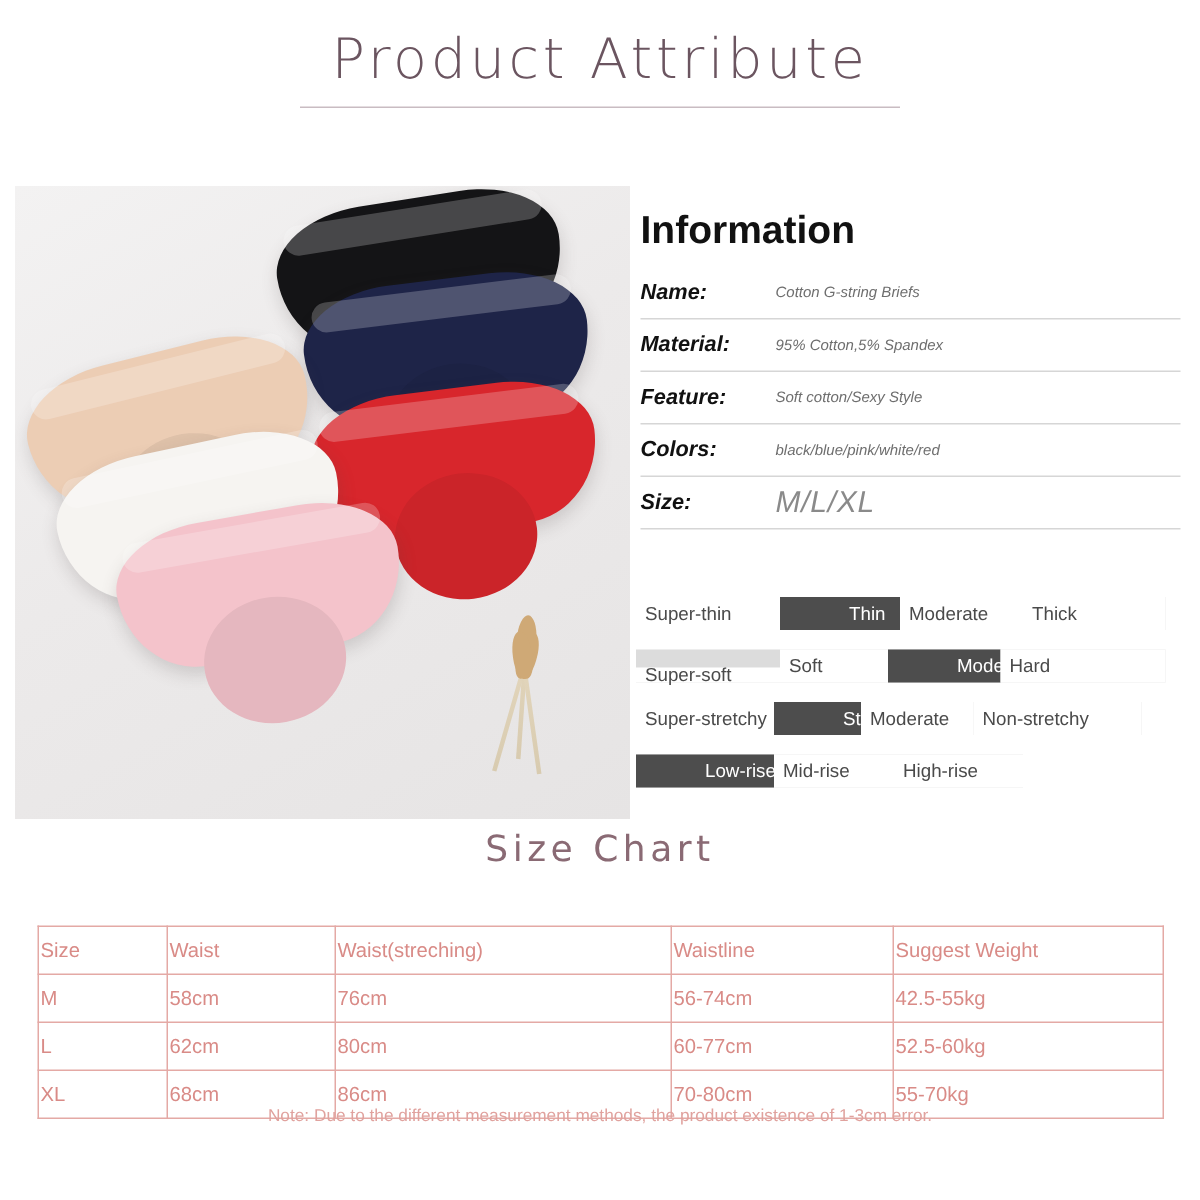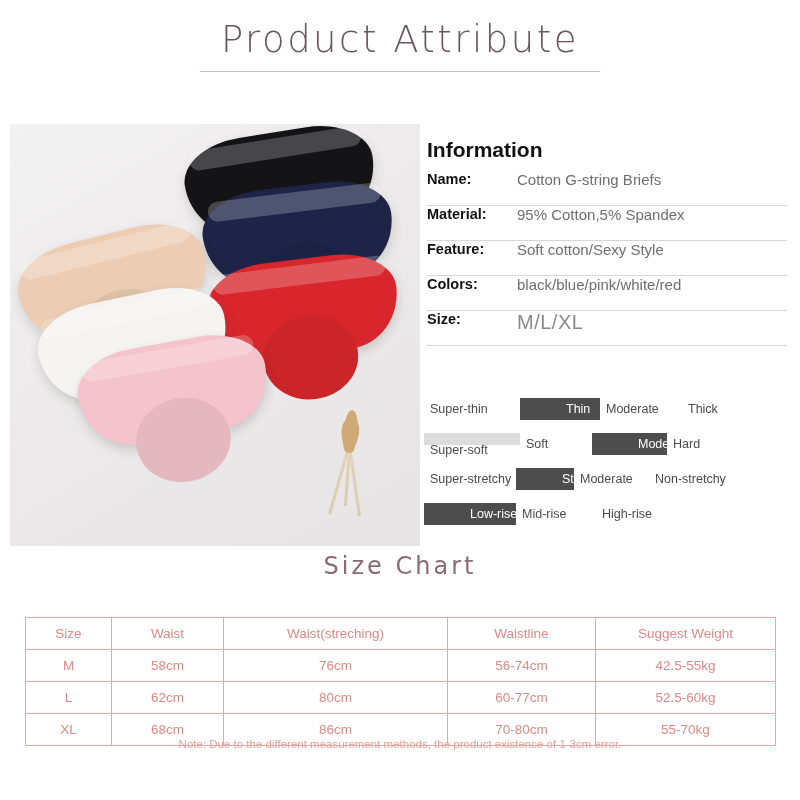--- a/index.html
+++ b/index.html
@@ -94,42 +94,43 @@
     background: #cfa976;
   }
 
   
   #information {
     position: absolute;
     left: 427px; top: 138px;
     width: 360px;
   }
   #information-heading {
-    font-size: 21px;
+    font-size: 26px;
     font-weight: bold;
     color: #111;
     margin-bottom: 9px;
     font-family: "Liberation Sans", sans-serif;
   }
   .info-row {
     display: flex;
-    align-items: flex-start;
+    align-items: center;
     height: 34px;
     border-bottom: 1px solid #d6d6d6;
+    font-style: italic;
   }
   .info-row:last-child { border-bottom: 1px solid #d6d6d6; }
   .info-label {
     width: 90px;
     flex: 0 0 90px;
     font-size: 14.5px;
     font-weight: bold;
     color: #111;
   }
   .info-value {
-    font-size: 15px;
+    font-size: 10px;
     color: #6e6e6e;
   }
   .info-row.size-row .info-value {
     font-size: 20px;
     color: #8a8a8a;
     letter-spacing: 0.5px;
   }
 
   
   #attribute-scales {
@@ -174,21 +175,21 @@
   }
   #size-table {
     position: absolute;
     left: 25px; top: 617px;
     width: 750px;
     border-collapse: collapse;
     table-layout: fixed;
   }
   #size-table td {
     border: 1px solid #e4a9a5;
-    text-align: center;
+    text-align: left;
     height: 29px;
     font-size: 13.5px;
     color: #d98b87;
     font-family: "Liberation Sans", sans-serif;
   }
   #size-table tr.header-row td {
     color: #d98b87;
   }
   #note-text {
     position: absolute;

